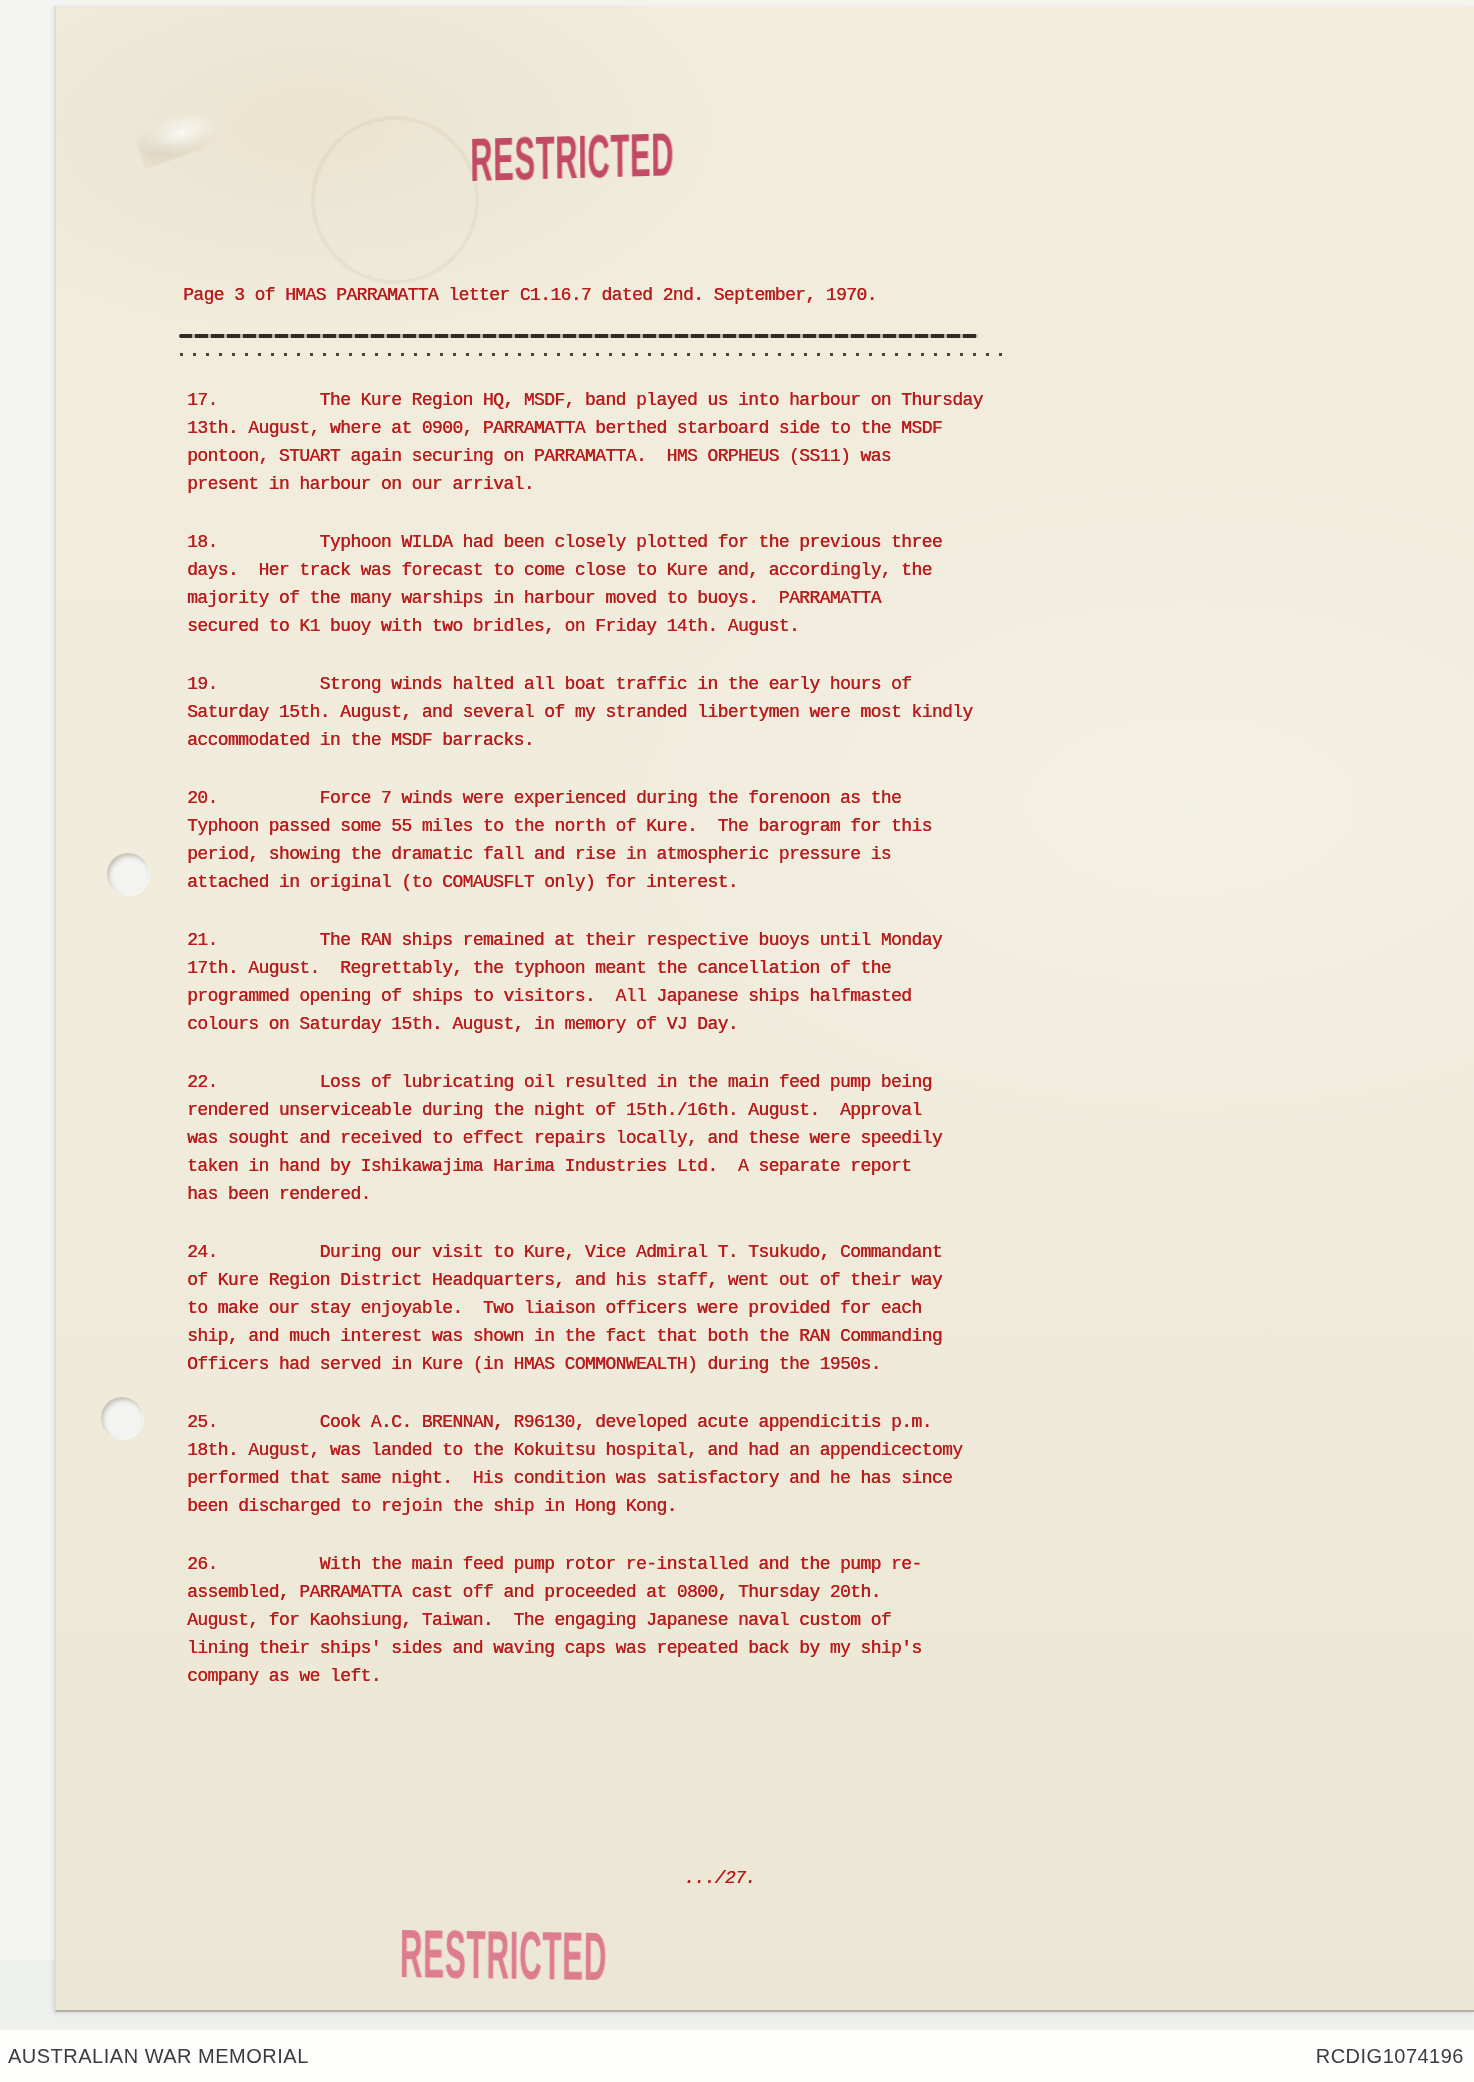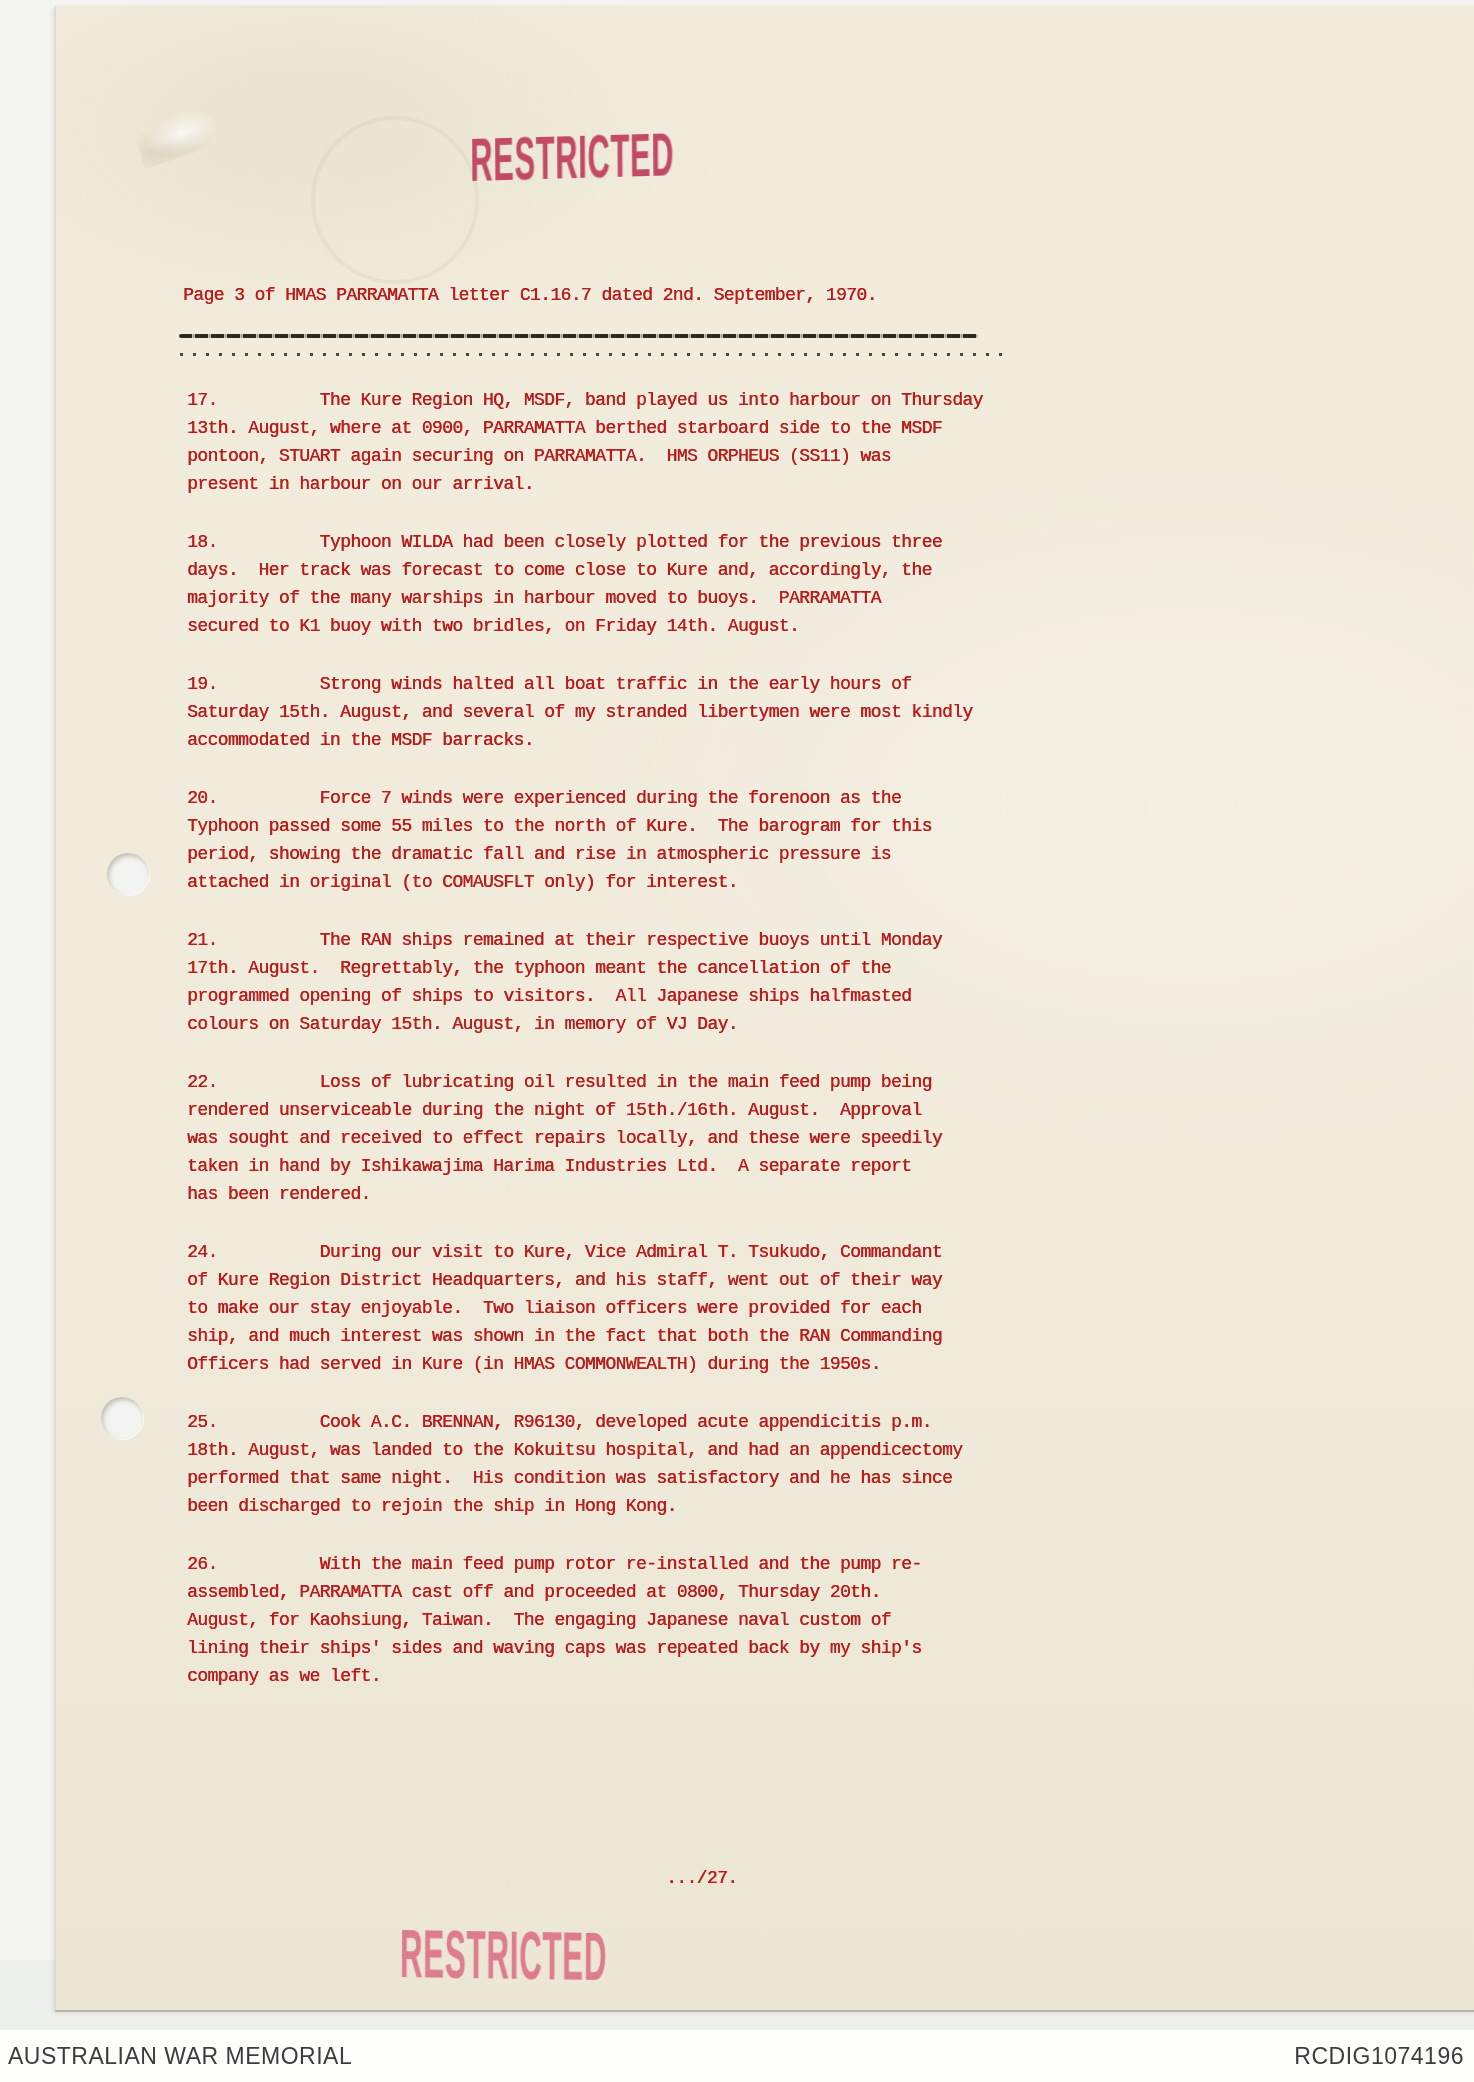--- a/index.html
+++ b/index.html
@@ -92,33 +92,33 @@
   }
   .body-text{
     position:absolute;left:183px;top:386px;width:830px;
   }
   .para{
     white-space:pre;
     line-height:28px;
     margin:0 0 30px 4px;
   }
   .continuation{
-    position:absolute;left:666px;top:1864px;
-    line-height:28px;white-space:pre;
+    position:absolute;left:684px;top:1864px;
+    line-height:28px;white-space:pre;font-style:italic;
   }
   
   .footer-bar{
     position:absolute;left:0;right:0;bottom:0;height:52px;
     background:#fdfdfc;
     display:flex;align-items:center;justify-content:space-between;
     padding:0 10px 0 8px;box-sizing:border-box;
   }
   .footer-text{
     font-family:"Liberation Sans",sans-serif;
-    font-size:23px;
+    font-size:20px;
     letter-spacing:.5px;
     color:#3b3d3c;
   }
 </style>
 </head>
 <body>
 
 <div class="bed-bottom"></div>
 
 <div class="paper">

